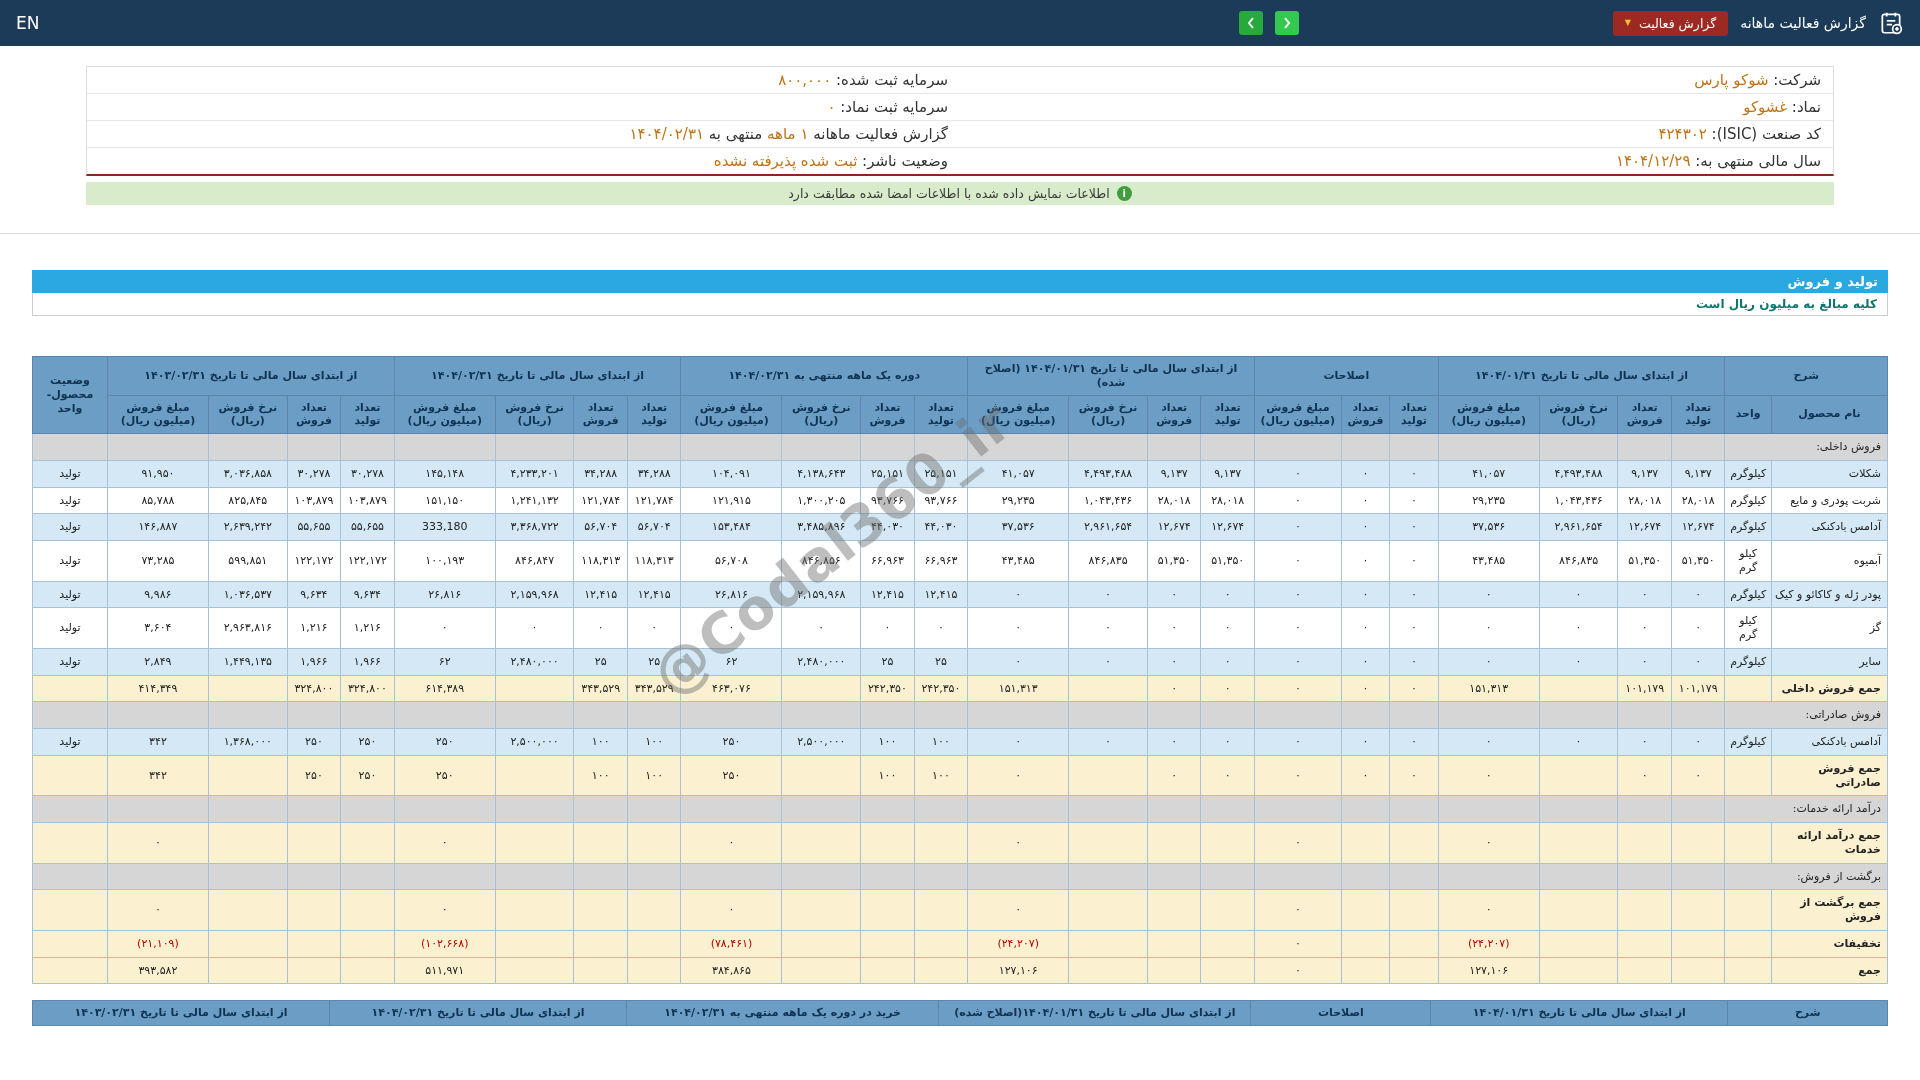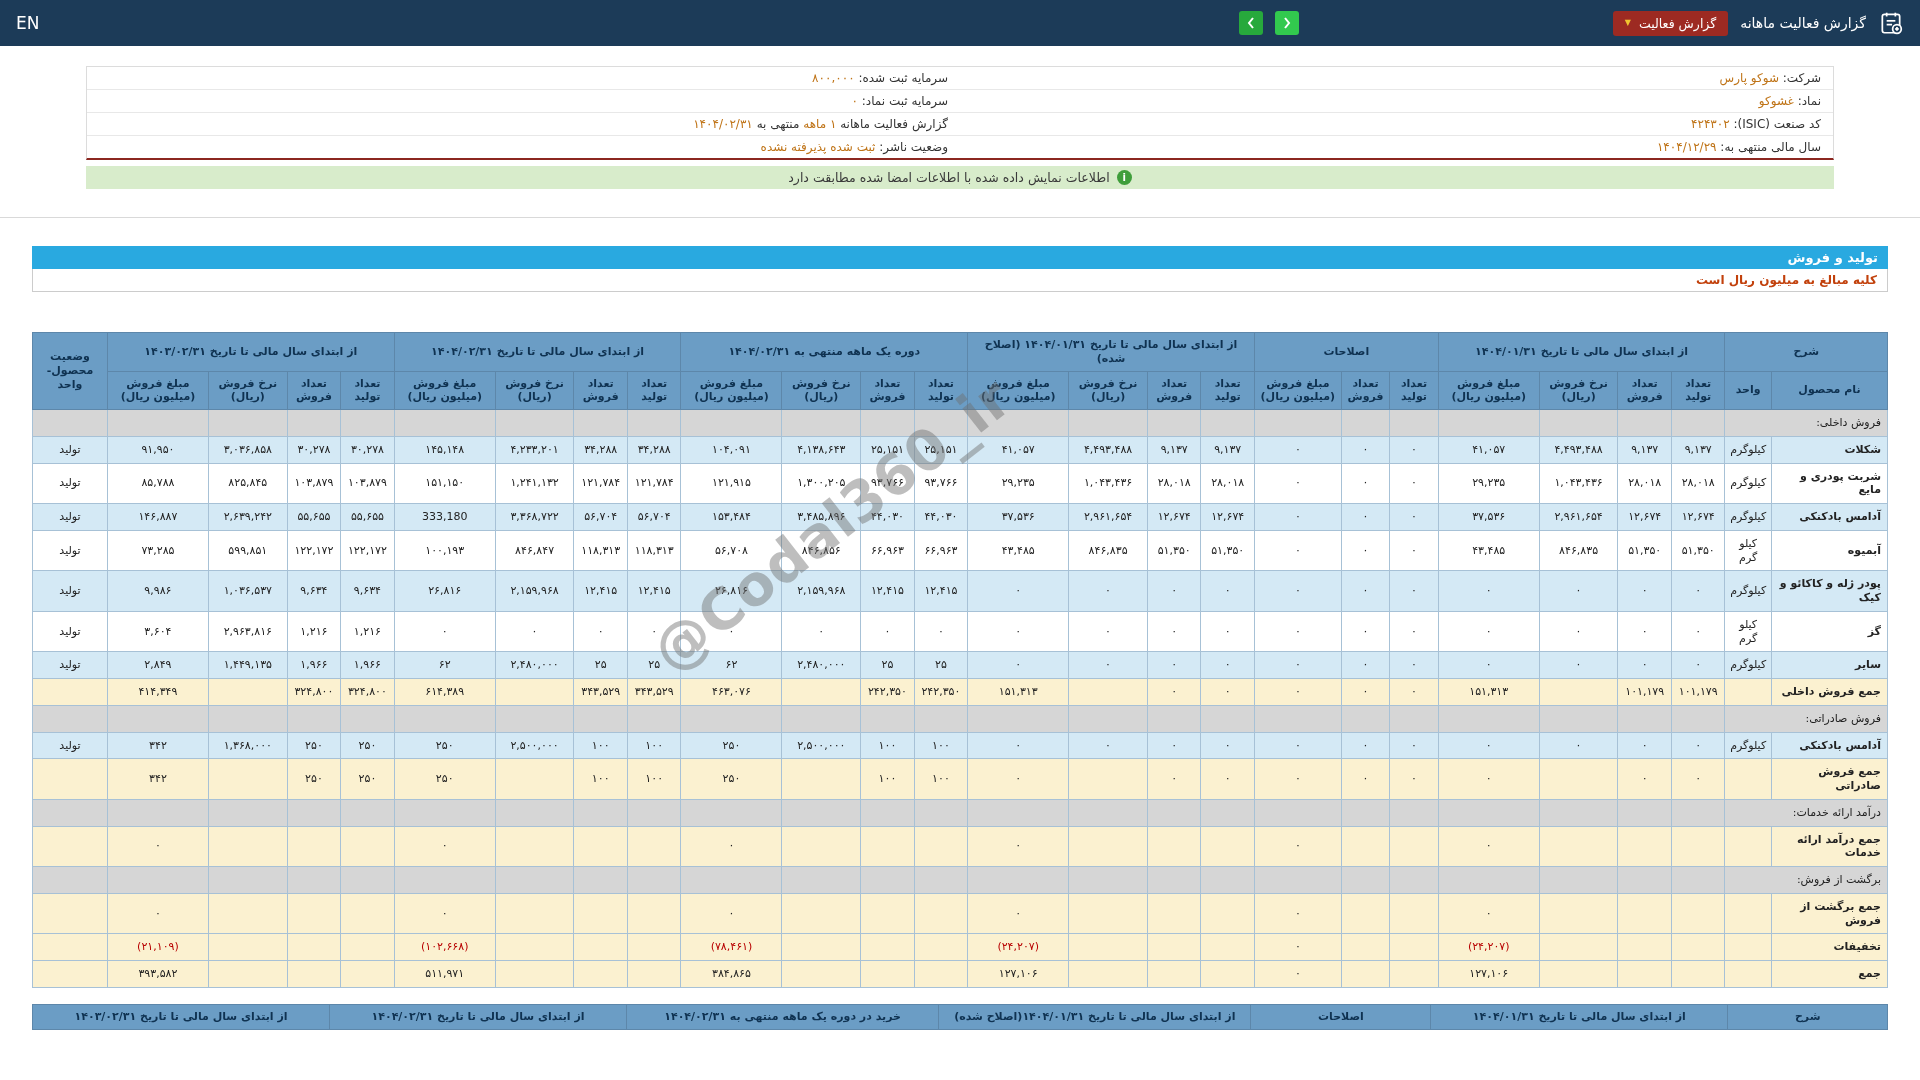--- a/index.html
+++ b/index.html
@@ -14,42 +14,42 @@
   .nav-btn{width:24px;height:24px;border:none;border-radius:3px;display:flex;align-items:center;
     justify-content:center;cursor:pointer;padding:0;}
   .nav-next{background:#32c94e;}
   .nav-prev{background:#27a93c;}
   .grow{flex:1;}
   .en-link{color:#fff;font-size:17px;text-decoration:none;}
   
   .info-wrap{margin:20px 86px 0;border:1px solid #dcdcdc;border-bottom:2px solid #8c2720;background:#fff;}
   .info-row{display:flex;border-bottom:1px solid #e8e8e8;}
   .info-row:last-child{border-bottom:none;}
-  .info-cell{flex:1;padding:4px 12px;font-size:12px;text-align:right;white-space:nowrap;}
+  .info-cell{flex:1;padding:4px 12px;font-size:15px;text-align:right;white-space:nowrap;}
   .info-cell .lbl{color:#333;}
   .info-cell .val{color:#bf7316;}
   .banner{margin:6px 86px 0;background:#d8eccb;padding:4px 8px;display:flex;align-items:center;
     justify-content:center;gap:7px;font-size:12.5px;color:#3a3a3a;}
   .info-icon{width:15px;height:15px;border-radius:50%;background:#3f9e3b;color:#fff;font-size:10px;
     font-weight:bold;display:inline-flex;align-items:center;justify-content:center;font-style:normal;}
   .tab-row{margin:10px 86px 0;display:flex;justify-content:flex-end;}
   .amounts-tab{border:1px solid #c2c2c2;background:#fff;color:#a03a30;font-size:11.5px;
     padding:5px 30px;text-align:center;min-width:240px;}
   .header-divider{border-bottom:1px solid #d9d9d9;margin-top:28px;}
   
-  .main{margin:28px 32px 0;}
+  .main{margin:36px 32px 0;}
   .section-bar{background:#29a9e0;color:#fff;font-weight:bold;font-size:13px;padding:4px 10px;text-align:right;}
-  .section-note{border:1px solid #cccccc;border-top:none;background:#fff;color:#c2410c;font-weight:bold;
+  .section-note{border:1px solid #cccccc;border-top:none;background:#fff;color:#0f766e;font-weight:bold;
     font-size:12px;padding:4px 10px;text-align:right;}
   .table-wrap{margin-top:40px;position:relative;}
   table{width:100%;border-collapse:collapse;table-layout:fixed;direction:rtl;}
   th,td{border:1px solid #a7c1d6;font-size:11px;line-height:1.25;padding:6px 3px;text-align:center;
     vertical-align:middle;word-wrap:break-word;color:#222;}
   thead th{background:#6b9dc5;color:#0f3251;font-weight:bold;padding:5px 3px;border-color:#5d87aa;}
-  td.name-cell{text-align:right;padding-right:6px;font-weight:bold;}
+  td.name-cell{text-align:right;padding-right:6px;}
   .row-section td{background:#d6d6d6;}
   .row-section td.name-cell{font-weight:normal;color:#222;}
   .row-total td{background:#fbf1d0;}
   .row-total td.name-cell{font-weight:bold;}
   .shade-blue td{background:#d4e9f5;}
   .shade-white td{background:#ffffff;}
   td.neg{color:#b80000;}
   .watermark{position:absolute;top:160px;left:560px;width:480px;text-align:center;z-index:4;
     transform:rotate(-38deg);font-size:56px;font-weight:bold;color:rgba(110,110,110,0.45);
     direction:ltr;pointer-events:none;letter-spacing:1px;}

